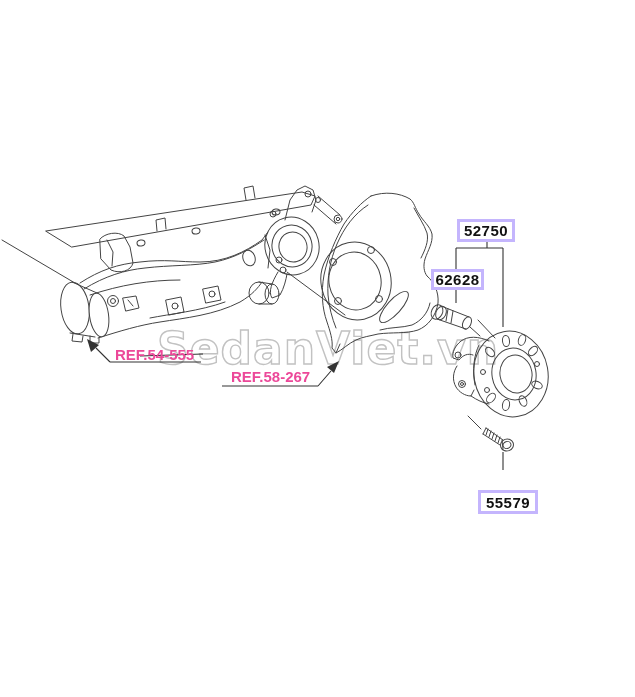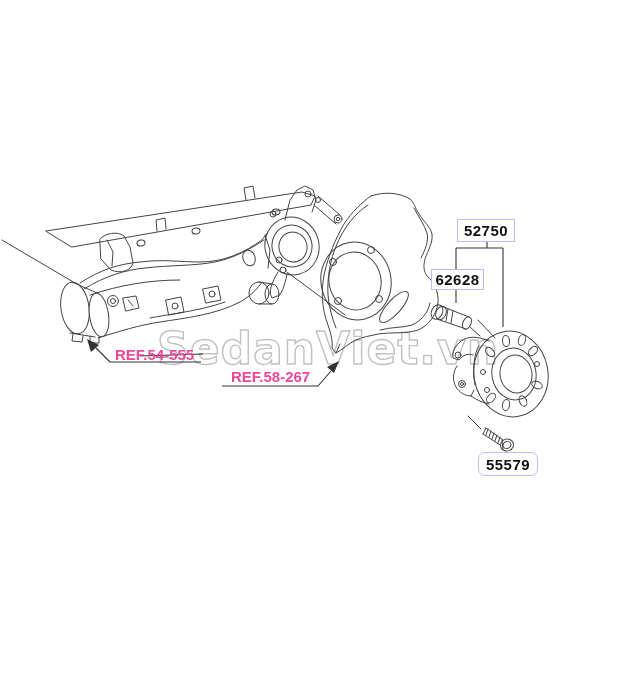--- a/index.html
+++ b/index.html
@@ -7,34 +7,34 @@
     position:relative;
     width:635px;height:697px;
     background:#ffffff;
     overflow:hidden;
     font-family:"Liberation Sans", sans-serif;
   }
   #drawing{position:absolute;left:0;top:0;}
   .part-label{
     position:absolute;
     box-sizing:border-box;
-    border:1px solid #c4b5fd;
+    border:3px solid #c4b5fd;
     background:#ffffff;
     color:#111;
     font-family:"Liberation Sans", sans-serif;
     font-size:15px;
     font-weight:700;
     letter-spacing:.5px;
     display:flex;align-items:center;justify-content:center;
     cursor:pointer;
     line-height:1;
   }
   #lbl-52750{left:457px;top:219px;width:58px;height:23px;}
   #lbl-52752{left:431px;top:269px;width:53px;height:21px;}
-  #lbl-55579{left:478px;top:452px;width:60px;height:24px;border-radius:7px;}
+  #lbl-55579{left:478px;top:490px;width:60px;height:24px;}
   .ref-text{
     position:absolute;
     color:#ec4899;
     font-size:15px;
     font-weight:600;
     letter-spacing:0px;
     white-space:nowrap;
     cursor:pointer;
   }
   #ref-54{left:115px;top:346px;}

